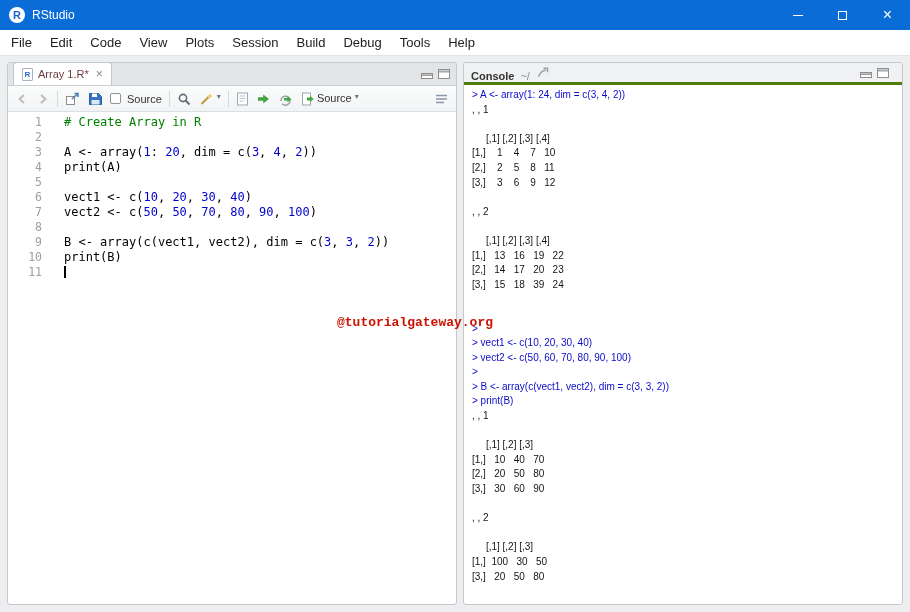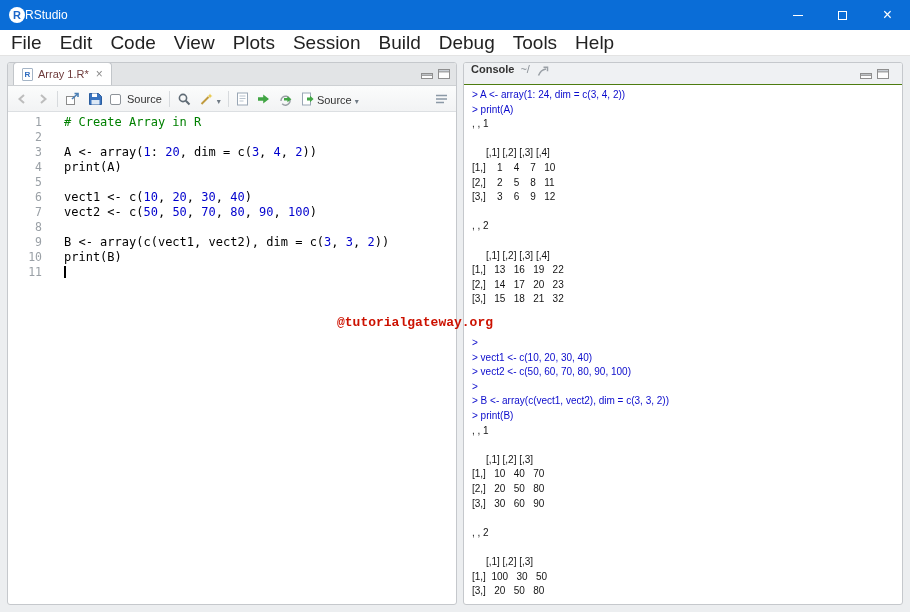--- a/index.html
+++ b/index.html
@@ -6,60 +6,60 @@
     --titlebar:#0a6dd7; --console_input:#0b0bcc; --comment:#008000;
     --number:#0000cd; --watermark:#cc1100; --tab_label:#6e3b3b;
   }
   *{box-sizing:border-box}
   html,body{margin:0;padding:0}
   body{width:910px;height:612px;overflow:hidden;font-family:"Liberation Sans",sans-serif;background:#eceef0}
   .app{position:relative;width:910px;height:612px;display:flex;flex-direction:column}
 
   .titlebar{height:30px;background:var(--titlebar);display:flex;align-items:center;color:#fff;flex:0 0 auto}
   .app-logo{width:16px;height:16px;border-radius:50%;background:#fff;color:#1b66c9;font-weight:bold;font-size:11px;display:flex;align-items:center;justify-content:center;margin-left:9px}
-  .win-title{font-size:12px;}
+  .win-title{font-size:12px;margin-left:7px}
   .win-controls{margin-left:auto;display:flex;height:100%}
   .win-btn{width:45px;display:flex;align-items:center;justify-content:center;font-size:16px;cursor:default}
   .min-bar{width:10px;height:1px;background:#fff;display:block}
   .max-box{width:9px;height:9px;border:1px solid #fff;display:block}
 
   .menubar{height:26px;background:#fff;border-bottom:1px solid #e3e3e3;display:flex;align-items:center;padding-left:2px;flex:0 0 auto}
-  .menu-item{padding:12px 9px;font-size:19px;color:#222;line-height:26px}
+  .menu-item{padding:12px 9px;font-size:13px;color:#222;line-height:26px}
 
   .workspace{flex:1;display:flex;gap:6px;padding:6px 7px 7px;overflow:hidden}
   .pane{background:#fff;border:1px solid #c5c8cc;border-radius:3px;display:flex;flex-direction:column;overflow:hidden}
   .source-pane{width:450px;flex:0 0 auto}
   .console-pane{flex:1}
 
   .tabstrip{height:23px;background:#e2e4e6;border-bottom:1px solid #cdd0d3;display:flex;align-items:flex-end;flex:0 0 auto}
   .tab{height:23px;margin-left:5px;background:#fff;border:1px solid #c2c6ca;border-bottom:none;border-radius:4px 4px 0 0;display:flex;align-items:center;gap:5px;padding:0 8px;font-size:11px}
   .file-icon{width:11px;height:13px;background:#fff;border:1px solid #a4b4c6;font-size:8px;font-weight:bold;color:#2d6bbf;display:flex;align-items:center;justify-content:center;border-radius:1px}
   .tab-label{color:var(--tab_label)}
   .tab-close{color:#8a8a8a;font-size:12px;margin-left:2px}
   .pane-caps{margin-left:auto;display:flex;gap:5px;align-items:center;padding:0 6px;align-self:center}
 
   .toolbar{height:26px;background:linear-gradient(#fbfcfc,#f2f3f4);border-bottom:1px solid #dcdfe2;display:flex;align-items:center;padding:0 4px;gap:1px;flex:0 0 auto}
-  .tb-btn{display:flex;align-items:flex-end;gap:2px;padding:2px 3px;border-radius:2px}
+  .tb-btn{display:flex;align-items:flex-start;gap:2px;padding:2px 3px;border-radius:2px}
   .tb-sep{width:1px;height:16px;background:#d7dadd;margin:0 3px}
   .cb{width:11px;height:11px;border:1px solid #8d9399;background:#fff;border-radius:2px}
   .cb-label{font-size:11px;color:#333;margin-left:4px}
   .tb-caret{font-size:8px;color:#6f7a84;margin-left:1px}
   .tb-label{font-size:11px;color:#333}
   .tb-right{margin-left:auto}
 
   .editor{flex:1;display:flex;font-family:"DejaVu Sans Mono",monospace;font-size:12px;padding-top:3px;overflow:hidden}
   .gutter{width:40px;flex:0 0 auto;text-align:right;padding-right:6px;color:#9aa0a6}
   .ed-num{height:15px;line-height:15px;font-size:11.5px}
   .code-col{flex:1;padding-left:16px}
   .ed-line{height:15px;line-height:15px;white-space:pre;color:#000}
   .tok-comment{color:var(--comment)}
   .tok-num{color:var(--number)}
   .caret-bar{display:inline-block;width:1.5px;height:12px;background:#000;vertical-align:-2px}
 
-  .console-header{height:22px;background:#eff1f3;border-bottom:1px solid #4d7c0f;display:flex;align-items:flex-start;gap:6px;padding:0 7px;flex:0 0 auto}
+  .console-header{height:22px;background:#eff1f3;border-bottom:3px solid #4d7c0f;display:flex;align-items:flex-end;gap:6px;padding:0 7px;flex:0 0 auto}
   .console-title{font-size:11px;font-weight:bold;color:#333}
   .console-path{font-size:11px;color:#8a9096}
   .console-body{flex:1;padding:3px 0 0 8px;font-family:Liberation Sans, sans-serif;font-size:10px;overflow:hidden}
   .cs-line{height:14.6px;line-height:14.6px;white-space:pre;color:#141414}
   .cs-line.input{color:var(--console_input)}
 
   .watermark{position:absolute;left:337px;top:315px;font-family:Liberation Mono, monospace;font-weight:bold;font-size:13px;color:var(--watermark);z-index:5}
 </style>
 </head>
 <body>
@@ -239,34 +239,33 @@
                 <rect x="0.5" y="5.5" width="11" height="1.8" fill="#c9ced4" stroke="#8e8e8e"></rect>
               </svg></span>
           <span><svg width="12" height="11">
                 <rect x="0.5" y="1.5" width="11" height="9" fill="#fdfdfd" stroke="#8e8e8e"></rect>
                 <rect x="0.5" y="1.5" width="11" height="2.4" fill="#c9ced4" stroke="#8e8e8e"></rect>
               </svg></span>
         </div>
       </div>
       <div class="console-body">
           <div class="cs-line input">&gt; A &lt;- array(1: 24, dim = c(3, 4, 2))</div>
-          <div class="cs-line input">&gt; print(A)</div>
           <div class="cs-line output">, , 1</div>
           <div class="cs-line output"></div>
           <div class="cs-line output">     [,1] [,2] [,3] [,4]</div>
           <div class="cs-line output">[1,]    1    4    7   10</div>
           <div class="cs-line output">[2,]    2    5    8   11</div>
           <div class="cs-line output">[3,]    3    6    9   12</div>
           <div class="cs-line output"></div>
           <div class="cs-line output">, , 2</div>
           <div class="cs-line output"></div>
           <div class="cs-line output">     [,1] [,2] [,3] [,4]</div>
           <div class="cs-line output">[1,]   13   16   19   22</div>
           <div class="cs-line output">[2,]   14   17   20   23</div>
-          <div class="cs-line output">[3,]   15   18   21   32</div>
+          <div class="cs-line output">[3,]   15   18   39   24</div>
           <div class="cs-line output"></div>
           <div class="cs-line output"></div>
           <div class="cs-line input">&gt;</div>
           <div class="cs-line input">&gt; vect1 &lt;- c(10, 20, 30, 40)</div>
           <div class="cs-line input">&gt; vect2 &lt;- c(50, 60, 70, 80, 90, 100)</div>
           <div class="cs-line input">&gt;</div>
           <div class="cs-line input">&gt; B &lt;- array(c(vect1, vect2), dim = c(3, 3, 2))</div>
           <div class="cs-line input">&gt; print(B)</div>
           <div class="cs-line output">, , 1</div>
           <div class="cs-line output"></div>

